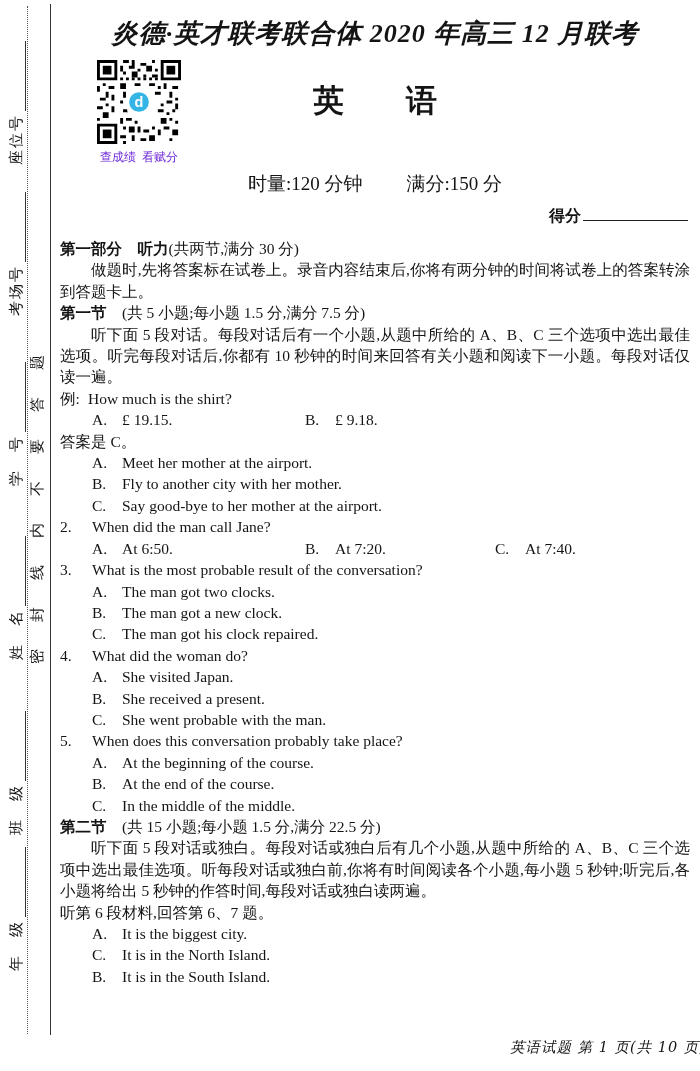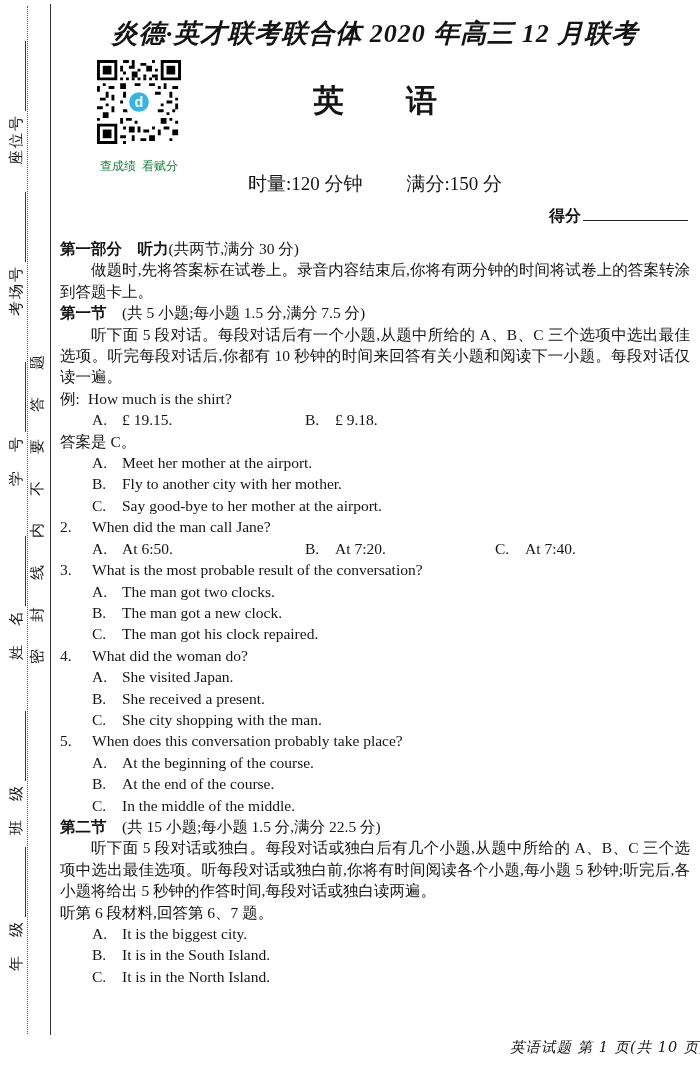--- a/index.html
+++ b/index.html
@@ -14,21 +14,21 @@
   .solidline{position:absolute;left:50px;top:4px;height:1031px;width:0;border-left:1.2px solid #333;}
   .sealtext{position:absolute;left:-122px;top:494px;width:320px;height:20px;transform:rotate(-90deg);
             text-align:center;font-size:15px;letter-spacing:27px;white-space:nowrap;
             font-family:"Liberation Serif",serif;}
   
   .content{position:absolute;left:60px;top:10px;width:630px;}
   .hdr{position:relative;height:228px;}
   .exam-title{text-align:center;font-size:26px;font-weight:bold;font-style:italic;
               letter-spacing:1px;margin-top:6px;font-family:"Liberation Serif",serif;}
   .qr{position:absolute;left:33px;top:44px;width:92px;text-align:center;}
-  .qr-cap{font-size:12px;margin-top:10px;font-family:"Liberation Sans",sans-serif;color:#15803d;}
+  .qr-cap{font-size:12px;margin-top:1px;font-family:"Liberation Sans",sans-serif;color:#6d28d9;}
   .qr-cap span{margin:0 3px;}
   .subject{position:absolute;top:64px;left:0;width:100%;text-align:center;font-size:31px;
            font-weight:bold;font-family:"Liberation Sans",sans-serif;white-space:pre;}
   .meta{position:absolute;top:155px;left:0;width:100%;text-align:center;font-size:19px;}
   .meta span{margin:0 22px;}
   .score{position:absolute;top:187px;right:2px;font-size:16px;font-weight:bold;
          font-family:"Liberation Sans",sans-serif;}
   .score-blank{display:inline-block;width:105px;height:17px;border-bottom:1.5px solid #222;margin-left:2px;}
   .bodytext{position:absolute;top:228px;left:0;width:100%;font-size:15.5px;line-height:21.4px;}
   .heading .hb{font-weight:bold;font-family:"Liberation Sans",sans-serif;white-space:pre;}
@@ -156,38 +156,38 @@
         <div><span class="q-num">3.</span><span>What is the most probable result of the conversation?</span></div>
         <div class="q-opt"><span class="ol">A.</span><span>The man got two clocks.</span></div>
         <div class="q-opt"><span class="ol">B.</span><span>The man got a new clock.</span></div>
         <div class="q-opt"><span class="ol">C.</span><span>The man got his clock repaired.</span></div>
       </div>
 
       <div>
         <div><span class="q-num">4.</span><span>What did the woman do?</span></div>
         <div class="q-opt"><span class="ol">A.</span><span>She visited Japan.</span></div>
         <div class="q-opt"><span class="ol">B.</span><span>She received a present.</span></div>
-        <div class="q-opt"><span class="ol">C.</span><span>She city shopping with the man.</span></div>
+        <div class="q-opt"><span class="ol">C.</span><span>She went probable with the man.</span></div>
       </div>
 
       <div>
         <div><span class="q-num">5.</span><span>When does this conversation probably take place?</span></div>
         <div class="q-opt"><span class="ol">A.</span><span>At the beginning of the course.</span></div>
         <div class="q-opt"><span class="ol">B.</span><span>At the end of the course.</span></div>
         <div class="q-opt"><span class="ol">C.</span><span>In the middle of the middle.</span></div>
       </div>
 
       <div class="heading"><span class="hb">第二节</span>　<span class="hr">(共 15 小题;每小题 1.5 分,满分 22.5 分)</span></div>
       <p class="para">听下面 5 段对话或独白。每段对话或独白后有几个小题,从题中所给的 A、B、C 三个选项中选出最佳选项。听每段对话或独白前,你将有时间阅读各个小题,每小题 5 秒钟;听完后,各小题将给出 5 秒钟的作答时间,每段对话或独白读两遍。</p>
       <div class="noindent">听第 6 段材料,回答第 6、7 题。</div>
 
       <div>
         <div class="q-opt"><span class="ol">A.</span><span>It is the biggest city.</span></div>
+        <div class="q-opt"><span class="ol">C.</span><span>It is in the North Island.</span></div>
         <div class="q-opt"><span class="ol">B.</span><span>It is in the South Island.</span></div>
-        <div class="q-opt"><span class="ol">C.</span><span>It is in the North Island.</span></div>
       </div>
 
     </div>
   </div>
 
   <div class="footer">英语试题  第 1 页(共 10 页)</div>
 
 </div>
 
 </body></html>

